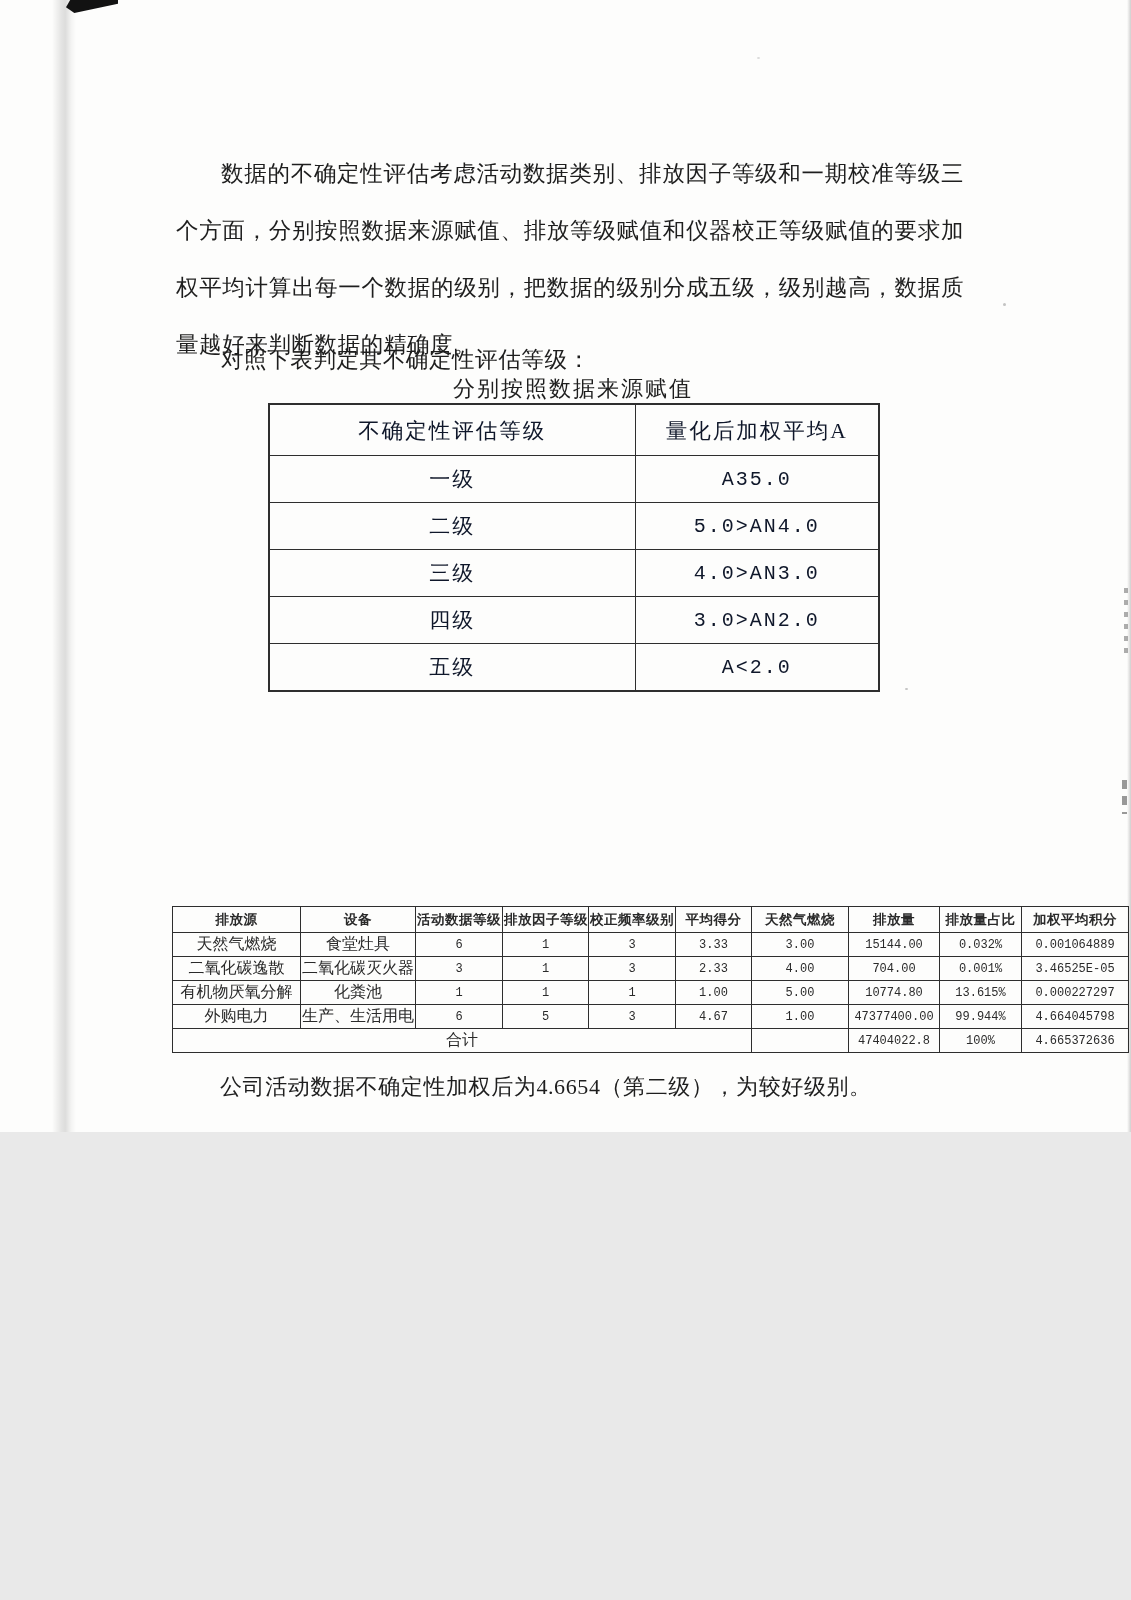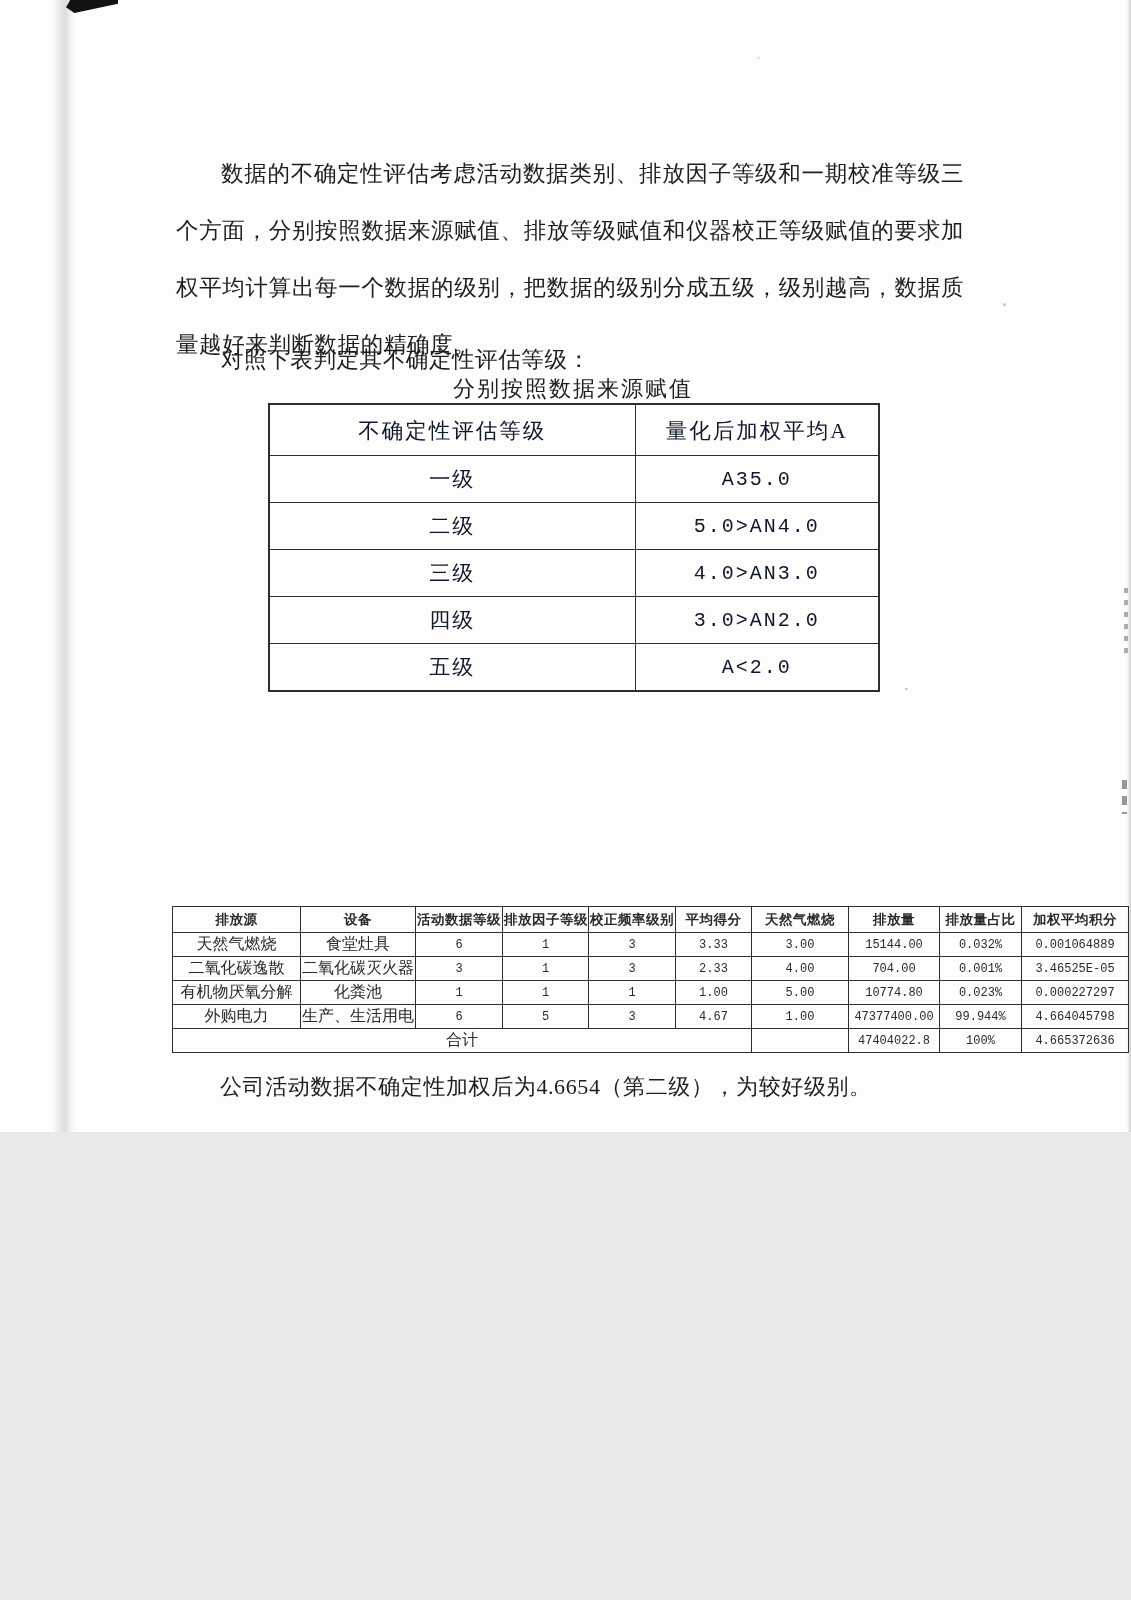--- a/index.html
+++ b/index.html
@@ -226,21 +226,21 @@
         </tr>
         <tr>
           <td>有机物厌氧分解</td>
           <td>化粪池</td>
           <td class="mono">1</td>
           <td class="mono">1</td>
           <td class="mono">1</td>
           <td class="mono">1.00</td>
           <td class="mono">5.00</td>
           <td class="mono">10774.80</td>
-          <td class="mono">0.023%</td>
+          <td class="mono">13.615%</td>
           <td class="mono">0.000227297</td>
         </tr>
         <tr>
           <td>外购电力</td>
           <td>生产、生活用电</td>
           <td class="mono">6</td>
           <td class="mono">5</td>
           <td class="mono">3</td>
           <td class="mono">4.67</td>
           <td class="mono">1.00</td>

